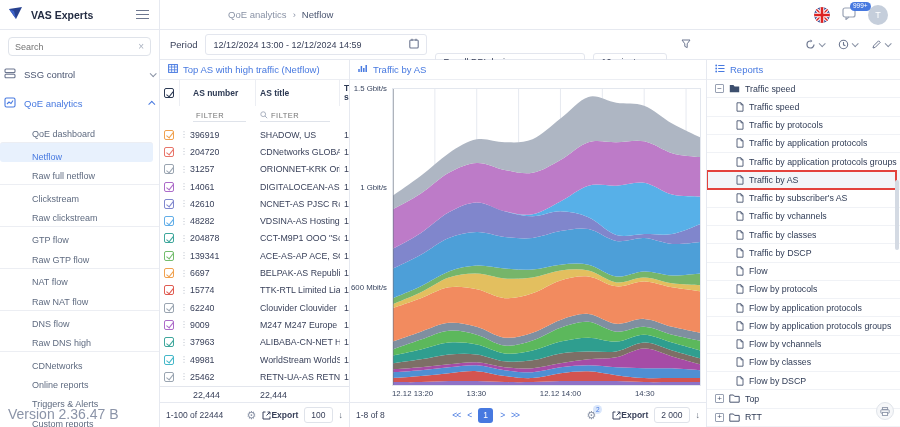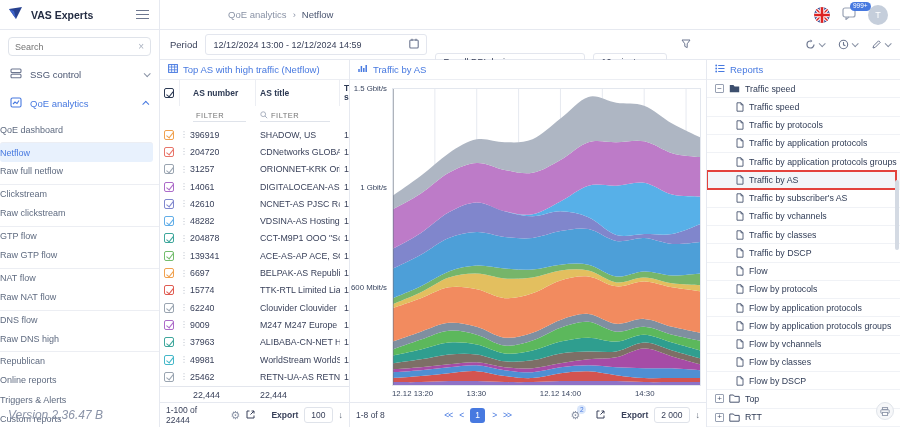--- a/index.html
+++ b/index.html
@@ -20,32 +20,32 @@
   .flag{width:16px;height:16px;border-radius:50%;overflow:hidden;cursor:pointer;}
   .notif{position:relative;cursor:pointer;}
   .notif .badge{position:absolute;top:-5px;left:8px;background:#4779e0;color:#fff;font-size:6.5px;padding:1px 3px;border-radius:6px;line-height:1;}
   .avatar{width:20px;height:20px;border-radius:50%;background:#c5cedb;color:#fff;display:flex;align-items:center;justify-content:center;font-size:9px;cursor:pointer;}
 
   
   .sidebar{position:absolute;left:0;top:30px;bottom:0;width:160px;border-right:1px solid #e6e9f0;background:#fff;}
   .search{display:flex;align-items:center;margin:7px 8px 4px;border:1px solid #dfe3ea;border-radius:4px;padding:3px 6px;}
   .search input{border:none;outline:none;flex:1;font-size:9px;font-family:"Liberation Sans",sans-serif;color:#39415a;width:100px;background:transparent;}
   .search .clear{color:#aab2c0;font-size:10px;cursor:pointer;}
-  .navsec{display:flex;align-items:center;gap:8px;padding:8px 10px;cursor:pointer;color:#4a5570;}
+  .navsec{display:flex;align-items:center;gap:8px;padding:8px 4px;cursor:pointer;color:#4a5570;}
   .navsec .lbl{flex:1;font-size:9.5px;}
   .navsec.active{color:#4779e0;}
   .chev{width:5px;height:5px;border-right:1.2px solid #8a93a6;border-bottom:1.2px solid #8a93a6;display:inline-block;}
   .chev.down{transform:rotate(45deg) translateY(-1px);}
   .chev.up{transform:rotate(-135deg) translateY(-1px);}
   .navsec.active .chev{border-color:#4779e0;}
   .subnav{margin-top:2px;}
-  .sub-item{height:19.4px;display:flex;align-items:center;font-size:9px;color:#5f6b80;cursor:pointer;}
+  .sub-item{height:19.4px;display:flex;align-items:flex-end;padding-left:32px;font-size:9px;color:#5f6b80;cursor:pointer;}
   .sub-item.sep{border-top:1px solid #eceef3;margin-top:3px;padding-top:0;}
   .sub-item.active{background:#e8f1fd;color:#4779e0;border-radius:3px;margin-right:6px;}
-  .version{position:absolute;left:8px;bottom:5px;font-size:12px;color:#8b94a8;font-style:italic;}
+  .version{position:absolute;left:8px;bottom:5px;font-size:14px;color:#8b94a8;}
 
   
   .main{position:absolute;left:160px;top:30px;right:0;bottom:0;}
   .toolbar{display:flex;align-items:center;height:30px;border-bottom:1px solid #e6e9f0;padding:0 10px;gap:8px;}
   .tb-lbl{font-size:9.5px;color:#39415a;}
   .field{display:flex;align-items:center;gap:6px;border:1px solid #e3e6ee;border-radius:3px;padding:3px 7px;font-size:9px;color:#39415a;cursor:pointer;}
   .field.date{width:222px;justify-content:space-between;}
   .field.sel{min-width:150px;justify-content:space-between;margin-top:34px;}
   .field.sel.small{min-width:74px;}
   .tb-icons{margin-left:auto;display:flex;align-items:center;gap:14px;}
@@ -73,21 +73,21 @@
   .cb{width:10px;height:10px;border:1px solid currentColor;border-radius:2px;position:relative;background:#fff;display:inline-block;margin-left:4px;cursor:pointer;}
   .cb::after{content:"";position:absolute;left:2.5px;top:0.5px;width:3px;height:5.5px;border-right:1.4px solid currentColor;border-bottom:1.4px solid currentColor;transform:rotate(38deg);}
   .hdcb{color:#3d4f6e;}
   .handlecell{display:flex;align-items:center;gap:4px;}
   .handle{color:#b3bac6;font-size:8px;cursor:grab;width:6px;}
   .trow .num,.trow .atitle,.trow .speed{font-size:8.8px;color:#39415a;white-space:nowrap;overflow:hidden;}
   .totals{height:16px;border-top:1px solid #e3e6ed;}
   .totals span{font-size:8.8px;color:#39415a;}
   .pfoot{flex:0 0 25px;border-top:1px solid #e6e9f0;display:flex;align-items:center;gap:6px;padding:0 6px;font-size:8.5px;color:#39415a;}
   .gear{color:#8a93a6;font-size:11px;cursor:pointer;line-height:1;}
-  .export{display:flex;align-items:flex-start;gap:16px;cursor:pointer;color:#39415a;font-weight:bold;font-size:8.5px;}
+  .export{display:flex;align-items:flex-end;gap:0;cursor:pointer;color:#39415a;font-weight:bold;font-size:8.5px;}
   .sizebox{border:1px solid #dfe3ea;border-radius:3px;padding:2px 6px;font-size:8.5px;color:#39415a;cursor:pointer;}
   .dl{color:#5a6474;font-size:9px;cursor:pointer;}
   .spacer{flex:1;}
 
   
   .chart-wrap{flex:1;position:relative;}
   .ylab{position:absolute;left:0;top:8px;bottom:16px;width:40px;}
   .ylab div{position:absolute;right:3px;transform:translateY(-45%);font-size:7.8px;color:#3a4660;white-space:nowrap;}
   .plot{position:absolute;left:42px;right:5px;top:8px;bottom:16px;border:1px solid #e3e7ee;}
   .plot svg{position:absolute;inset:0;width:100%;height:100%;display:block;}
@@ -225,21 +225,21 @@
 
         <div class="sub-item sep">
           <span>DNS flow</span>
         </div>
 
         <div class="sub-item">
           <span>Raw DNS high</span>
         </div>
 
         <div class="sub-item sep">
-          <span>Republican</span>
+          <span>CDNetworks</span>
         </div>
 
         <div class="sub-item">
           <span>Online reports</span>
         </div>
 
         <div class="sub-item">
           <span>Triggers &amp; Alerts</span>
         </div>
 

